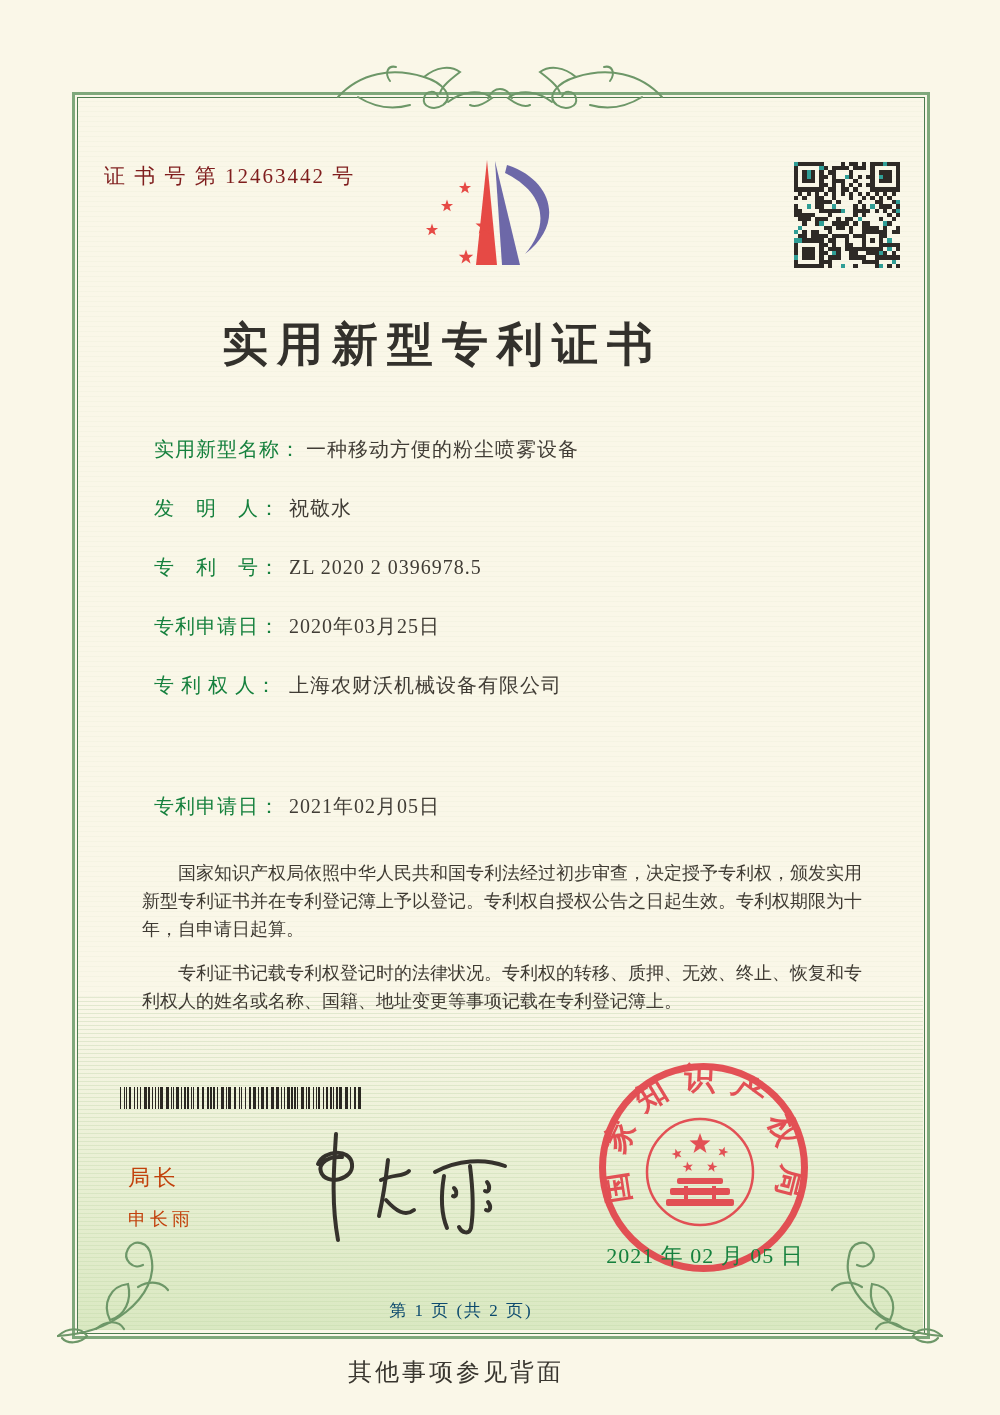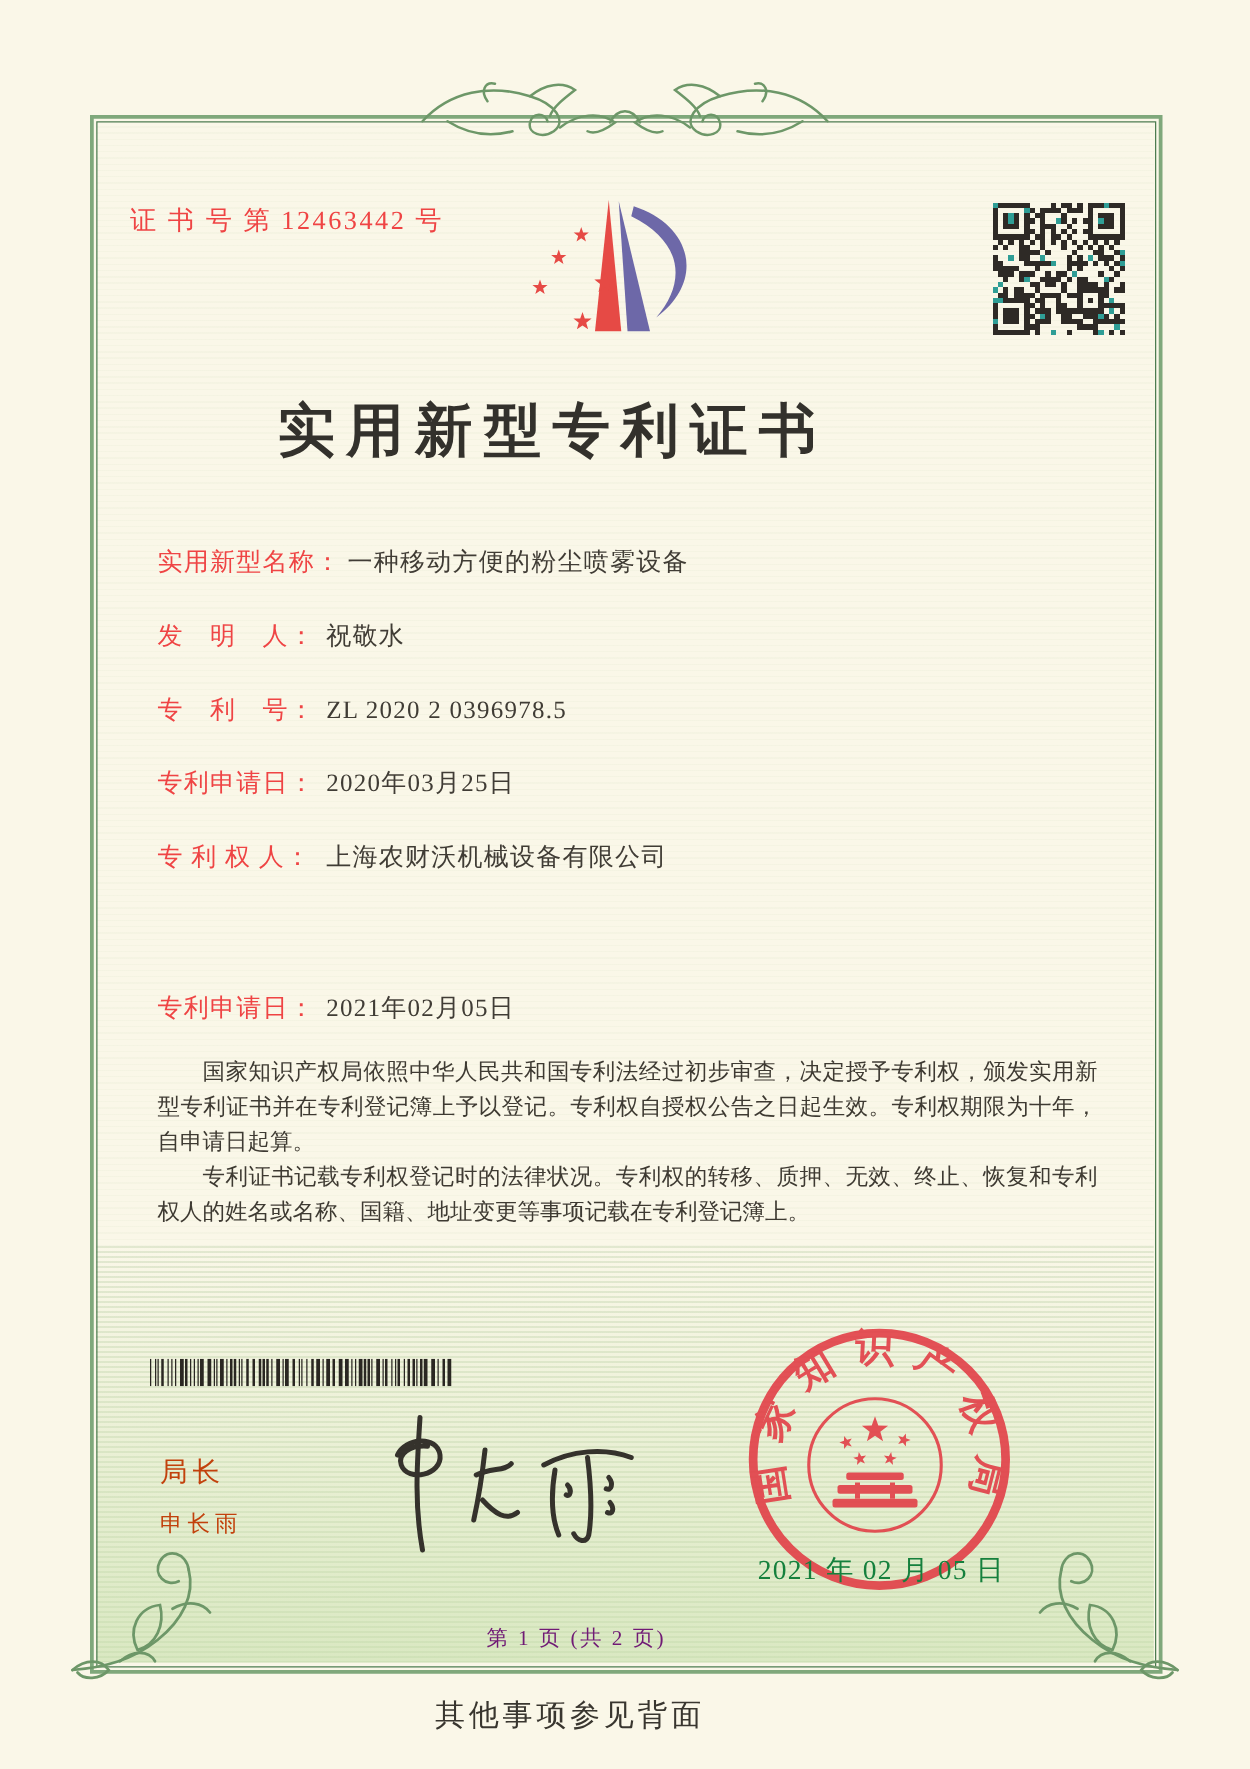--- a/index.html
+++ b/index.html
@@ -13,56 +13,56 @@
 
   
   .texture{position:absolute;left:77px;top:995px;width:846px;height:335px;z-index:0;
     background:
       linear-gradient(to bottom, rgba(214,232,196,0) 0%, rgba(203,226,176,0.38) 55%, rgba(196,222,168,0.6) 100%),
       repeating-linear-gradient(0deg, rgba(140,178,120,0.22) 0 1px, rgba(244,246,228,0) 1px 4px);}
   .texture-faint{position:absolute;left:77px;top:97px;width:846px;height:900px;z-index:0;
     background:repeating-linear-gradient(0deg, rgba(160,190,140,0.06) 0 1px, rgba(244,246,228,0) 1px 5px);}
 
   .cert-no{position:absolute;left:104px;top:162px;font-size:21px;letter-spacing:2px;
-           color:#ef4444;z-index:2;}
+           color:#7f1d1d;z-index:2;}
 
   .logo{position:absolute;left:425px;top:152px;z-index:2;}
   .qr{position:absolute;left:794px;top:162px;width:106px;height:106px;z-index:2;}
 
   .title{position:absolute;left:0;top:314px;width:884px;margin:0;text-align:center;
          font-size:46px;font-weight:700;letter-spacing:9px;color:#33312c;z-index:2;}
 
   .fields{position:absolute;left:126px;top:436px;width:760px;z-index:2;}
   .field-row{height:59px;font-size:20px;color:#403c35;white-space:nowrap;}
-  .flabel{display:inline-block;min-width:130px;letter-spacing:1px;color:#ef4444;}
+  .flabel{display:inline-block;min-width:130px;letter-spacing:1px;color:#15803d;margin-left:28px;}
   .fvalue{letter-spacing:1px;}
 
   .grant-row{position:absolute;left:126px;top:793px;width:770px;font-size:20px;
              color:#403c35;z-index:2;white-space:nowrap;}
   .grant-no{position:absolute;left:382px;top:0;}
 
   .body-text{position:absolute;left:126px;top:843px;width:752px;z-index:2;
              font-size:18px;line-height:28px;color:#3e3a32;text-align:justify;}
-  .body-text p{margin:0;text-indent:2em;}
+  .body-text p{margin:16px;text-indent:2em;}
 
   .barcode{position:absolute;left:120px;top:1087px;z-index:2;}
 
   .signatory{position:absolute;left:128px;top:1163px;z-index:3;
              font-family:"Liberation Sans", sans-serif;color:#c2410c;}
   .signatory .s-title{font-size:22px;letter-spacing:4px;}
   .signatory .s-name{font-size:18px;letter-spacing:4px;margin-top:14px;}
 
   .signature{position:absolute;left:272px;top:1122px;z-index:3;}
 
   .seal{position:absolute;left:596px;top:1060px;z-index:2;opacity:0.88;}
   .seal-date{position:absolute;left:600px;top:1241px;width:210px;text-align:center;
              font-size:22px;letter-spacing:1px;color:#15803d;z-index:3;white-space:nowrap;}
 
   .footer-page{position:absolute;left:0;top:1299px;width:922px;text-align:center;
-               font-size:17px;letter-spacing:2px;color:#701a75;z-index:2;}
+               font-size:17px;letter-spacing:2px;color:#0c4a6e;z-index:2;}
   .back-note{position:absolute;left:0;top:1356px;width:912px;text-align:center;
              font-size:24px;letter-spacing:3px;color:#39362f;z-index:2;}
 
   .ornament{position:absolute;z-index:3;}
   .orn-top{left:330px;top:57px;}
   .orn-bl{left:52px;top:1232px;}
   .orn-br{left:818px;top:1232px;}
 </style>
 </head>
 <body>

